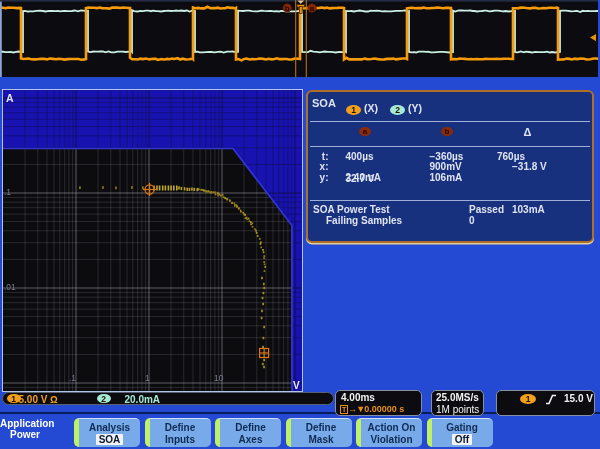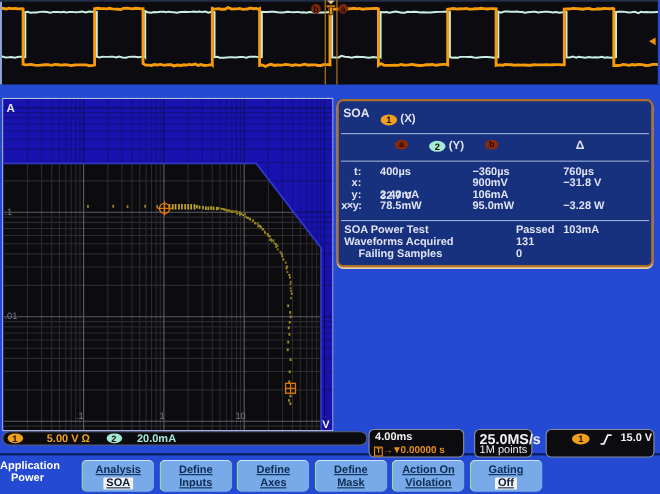--- a/index.html
+++ b/index.html
@@ -1,20 +1,20 @@
 <!DOCTYPE html>
 <html><head><meta charset="utf-8"><style>
 html,body{margin:0;padding:0;}
 body{width:600px;height:449px;overflow:hidden;background:#2449d2;font-family:"Liberation Sans",sans-serif;}
 #scr{position:relative;width:600px;height:449px;background:#2449d2;}
 .abs{position:absolute;}
 .panel{position:absolute;left:306px;top:90px;width:283.5px;height:149px;background:#17317f;border:2.5px solid #b06f28;border-radius:6px;box-shadow:0 1.5px 0 #e0d0a0;}
 .sep{position:absolute;left:2px;right:2px;height:1px;background:#9fb0d8;}
 .w{color:#dfe3f2;font-weight:bold;font-size:10px;}
-.btn{position:absolute;top:417.5px;width:66px;height:29px;background:#78a9e8;border-radius:5px;border-top:1px solid #cfe0f8;border-left:1px solid #bef264;color:#0e2b52;font-weight:bold;font-size:10px;text-align:center;line-height:12px;padding-top:3px;box-sizing:border-box;text-decoration:underline;}
+.btn{position:absolute;top:417.5px;width:66px;height:29px;background:#78a9e8;border-radius:5px;border-top:1px solid #cfe0f8;border-left:5px solid #bef264;color:#0e2b52;font-weight:bold;font-size:10px;text-align:center;line-height:12px;padding-top:3px;box-sizing:border-box;}
 .hl{background:#f2f2f2;padding:0 3px;border-radius:1px;color:#0a1a35;}
 .blk{position:absolute;background:#0c0c10;border:1px solid #888fa0;border-radius:5px;box-sizing:border-box;}
 .el{display:inline-block;width:15px;height:10px;border-radius:50%;color:#201000;font-size:8.5px;font-weight:bold;text-align:center;line-height:10.5px;vertical-align:-1px;}
 </style></head><body>
 <div id="scr">
 
 <div class="abs" style="left:0;top:0;width:600px;height:77px;">
       <svg width="600" height="77" style="position:absolute;left:0;top:0" xmlns="http://www.w3.org/2000/svg">
 <rect x="0" y="0" width="600" height="77" fill="#0b0b10"></rect>
 <rect x="0" y="0" width="600" height="1.6" fill="#232e44"></rect>
@@ -171,86 +171,76 @@
           <line x1="256.6" y1="263" x2="265.6" y2="263"></line>
         </g>
         <text x="3" y="12" font-family="Liberation Sans,sans-serif" font-size="10.5" font-weight="bold" fill="#dfe5f5">A</text>
         <text x="290" y="299" font-family="Liberation Sans,sans-serif" font-size="10" font-weight="bold" fill="#eef">V</text>
       </svg>
     </div>
 
 <div class="panel">
   <div class="abs w" style="left:4px;top:5px;font-size:11px;">SOA</div>
   <div class="abs" style="left:38px;top:5.5px;"><span class="el" style="background:#f0a01c;">1</span><span class="w" style="font-size:10.5px;"> (X)</span></div>
-  <div class="abs" style="left:82px;top:5.5px;margin-top:24px;"><span class="el" style="background:#a5ead5;">2</span><span class="w" style="font-size:10.5px;"> (Y)</span></div>
+  <div class="abs" style="left:82px;top:5.5px;"><span class="el" style="background:#a5ead5;">2</span><span class="w" style="font-size:10.5px;"> (Y)</span></div>
   <div class="sep" style="top:28.5px;"></div>
   <div class="abs" style="left:0;top:35px;width:100%;text-align:left;">
     <span class="abs" style="left:51px;top:0;width:12px;height:9px;background:#8b2a08;border-radius:50%;color:#200800;font-size:8px;font-weight:bold;text-align:center;line-height:9.5px;">a</span>
     <span class="abs" style="left:133px;top:0;width:12px;height:9px;background:#8b2a08;border-radius:50%;color:#200800;font-size:8px;font-weight:bold;text-align:center;line-height:9.5px;">b</span>
     <span class="abs w" style="left:215.5px;top:-1.5px;font-size:11px;">Δ</span>
   </div>
   <div class="sep" style="top:54px;"></div>
   <div class="abs" style="left:0;top:59px;width:100%;">
     <div style="position:relative;height:10.3px;">
           <span class="abs w" style="right:263px;top:0;">t:</span>
           <span class="abs w" style="left:37.5px;top:0;">400µs</span>
           <span class="abs w" style="left:121.5px;top:0;">−360µs</span>
-          <span class="abs w" style="left:204px;top:0;">760µs</span>
+          <span class="abs w" style="left:189px;top:0;">760µs</span>
         </div>
     <div style="position:relative;height:10.3px;">
           <span class="abs w" style="right:263px;top:0;">x:</span>
           <span class="abs w" style="left:37.5px;top:0;margin-top:12px;">32.7 V</span>
           <span class="abs w" style="left:121.5px;top:0;">900mV</span>
           <span class="abs w" style="left:204px;top:0;">−31.8 V</span>
         </div>
     <div style="position:relative;height:10.3px;">
           <span class="abs w" style="right:263px;top:0;">y:</span>
           <span class="abs w" style="left:37.5px;top:0;">2.40mA</span>
           <span class="abs w" style="left:121.5px;top:0;">106mA</span>
           <span class="abs w" style="left:204px;top:0;margin-top:32px;">103mA</span>
-        </div>
-    <div style="position:relative;height:10.3px;">
-          <span class="abs w" style="right:263px;top:0;letter-spacing:-0.5px;">x×y:</span>
-          <span class="abs w" style="left:37.5px;top:0;">78.5mW</span>
-          <span class="abs w" style="left:121.5px;top:0;">95.0mW</span>
-          <span class="abs w" style="left:204px;top:0;">−3.28 W</span>
         </div>
   </div>
   <div class="sep" style="top:108px;"></div>
   <div class="abs" style="left:0;top:111.5px;width:100%;">
     <div style="position:relative;height:11px;">
           <span class="abs w" style="left:5px;top:0;">SOA Power Test</span>
           <span class="abs w" style="left:161px;top:0;">Passed</span>
         </div>
     <div style="position:relative;height:11px;">
-          <span class="abs w" style="left:5px;top:0;">Waveforms Acquired</span>
-          <span class="abs w" style="left:161px;top:0;">131</span>
-        </div>
-    <div style="position:relative;height:11px;">
           <span class="abs w" style="left:5px;top:0;margin-left:13px;">Failing Samples</span>
           <span class="abs w" style="left:161px;top:0;">0</span>
         </div>
   </div>
 </div>
 
 <div class="abs" style="left:1.5px;top:392px;width:332px;height:13px;background:#0c0c10;border:1px solid #596070;border-radius:7px;box-sizing:border-box;">
   <span class="el" style="position:absolute;left:4px;top:0.5px;background:#f0a01c;width:14px;height:9.5px;">1</span>
-  <span class="abs" style="left:40px;top:0.5px;color:#f0a020;font-weight:bold;font-size:10px;">5.00 V Ω</span>
+  <span class="abs" style="left:16px;top:0.5px;color:#f0a020;font-weight:bold;font-size:10px;">5.00 V Ω</span>
   <span class="el" style="position:absolute;left:94px;top:0.5px;background:#a5ead5;width:14px;height:9.5px;">2</span>
   <span class="abs" style="left:122px;top:0.5px;color:#a5ead5;font-weight:bold;font-size:10px;">20.0mA</span>
 </div>
 
 <div class="abs" style="left:0;top:412px;width:600px;height:2px;background:#0a1c60;"></div>
 
 <div class="blk" style="left:335px;top:390px;width:87px;height:26px;">
   <span class="abs" style="left:5px;top:1px;color:#f2f2f2;font-weight:bold;font-size:10px;">4.00ms</span>
   <span class="abs" style="left:4px;top:13px;color:#e8901c;font-weight:bold;font-size:9px;"><span style="border:1px solid #e8901c;font-size:7px;padding:0 1px;">T</span><span style="letter-spacing:-1px;">→▼</span>0.00000 s</span>
 </div>
 <div class="blk" style="left:431px;top:390px;width:53px;height:26px;">
-  <span class="abs" style="left:4px;top:1px;color:#f2f2f2;font-weight:bold;font-size:13px;">25.0MS/s</span>
+  <span class="abs" style="left:4px;top:1px;color:#f2f2f2;font-weight:bold;font-size:10px;">25.0MS/s</span>
   <span class="abs" style="left:4px;top:13px;color:#f2f2f2;font-weight:normal;font-size:10px;">1M points</span>
 </div>
 <div class="blk" style="left:496px;top:390px;width:99px;height:26px;">
   <span class="el" style="position:absolute;left:23px;top:2.5px;background:#f0a01c;width:16px;height:10px;">1</span>
   <svg class="abs" style="left:48px;top:3px;" width="12" height="11" xmlns="http://www.w3.org/2000/svg">
         <path d="M1,9.5 L4,9.5 L7.5,1.5 L11,1.5" stroke="#f2f2f2" stroke-width="1.6" fill="none"></path>
       </svg>
   <span class="abs" style="left:67px;top:2px;color:#f2f2f2;font-weight:bold;font-size:10px;text-align:center;">15.0 V</span>
 </div>
 

